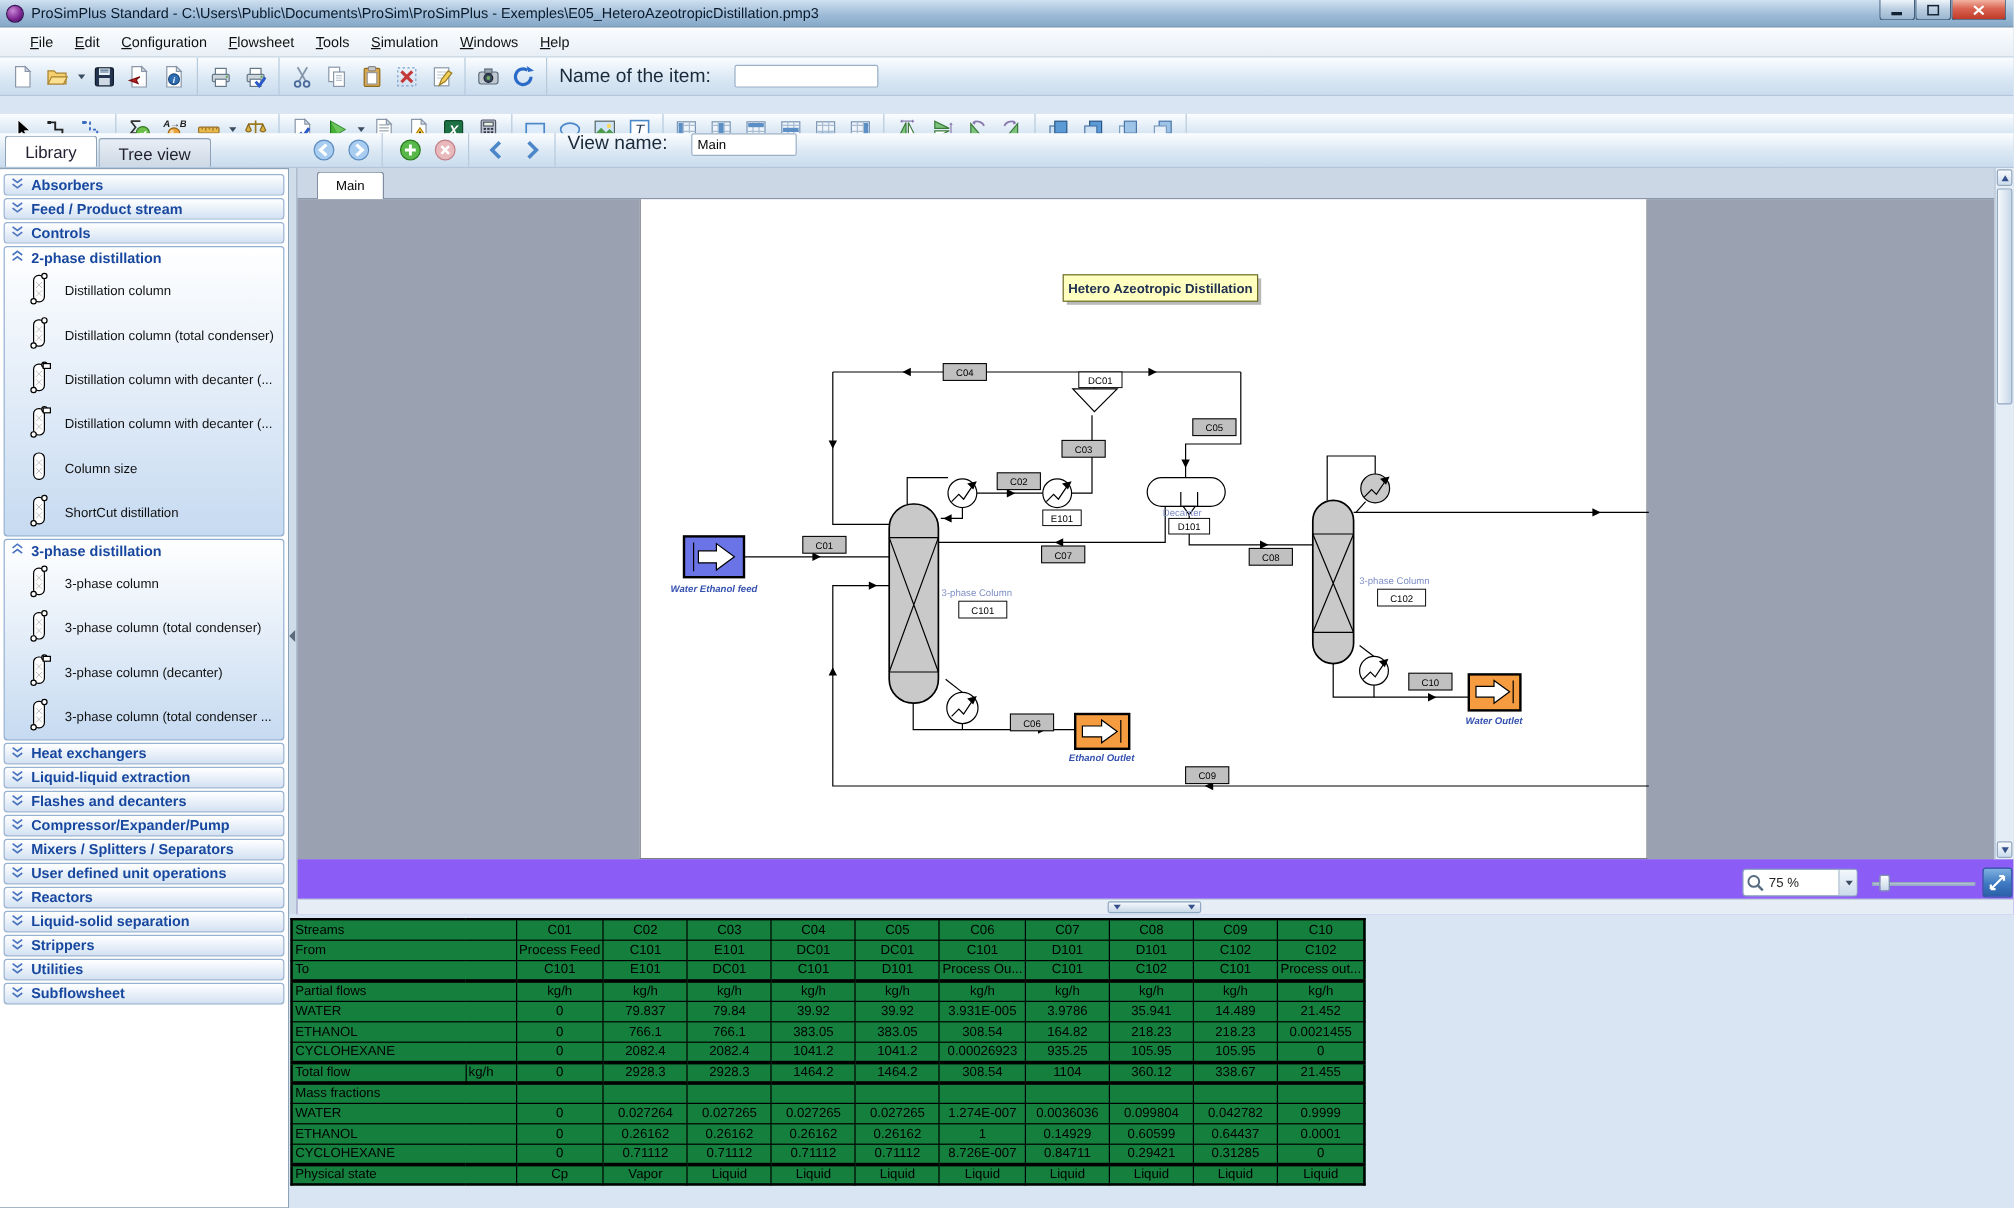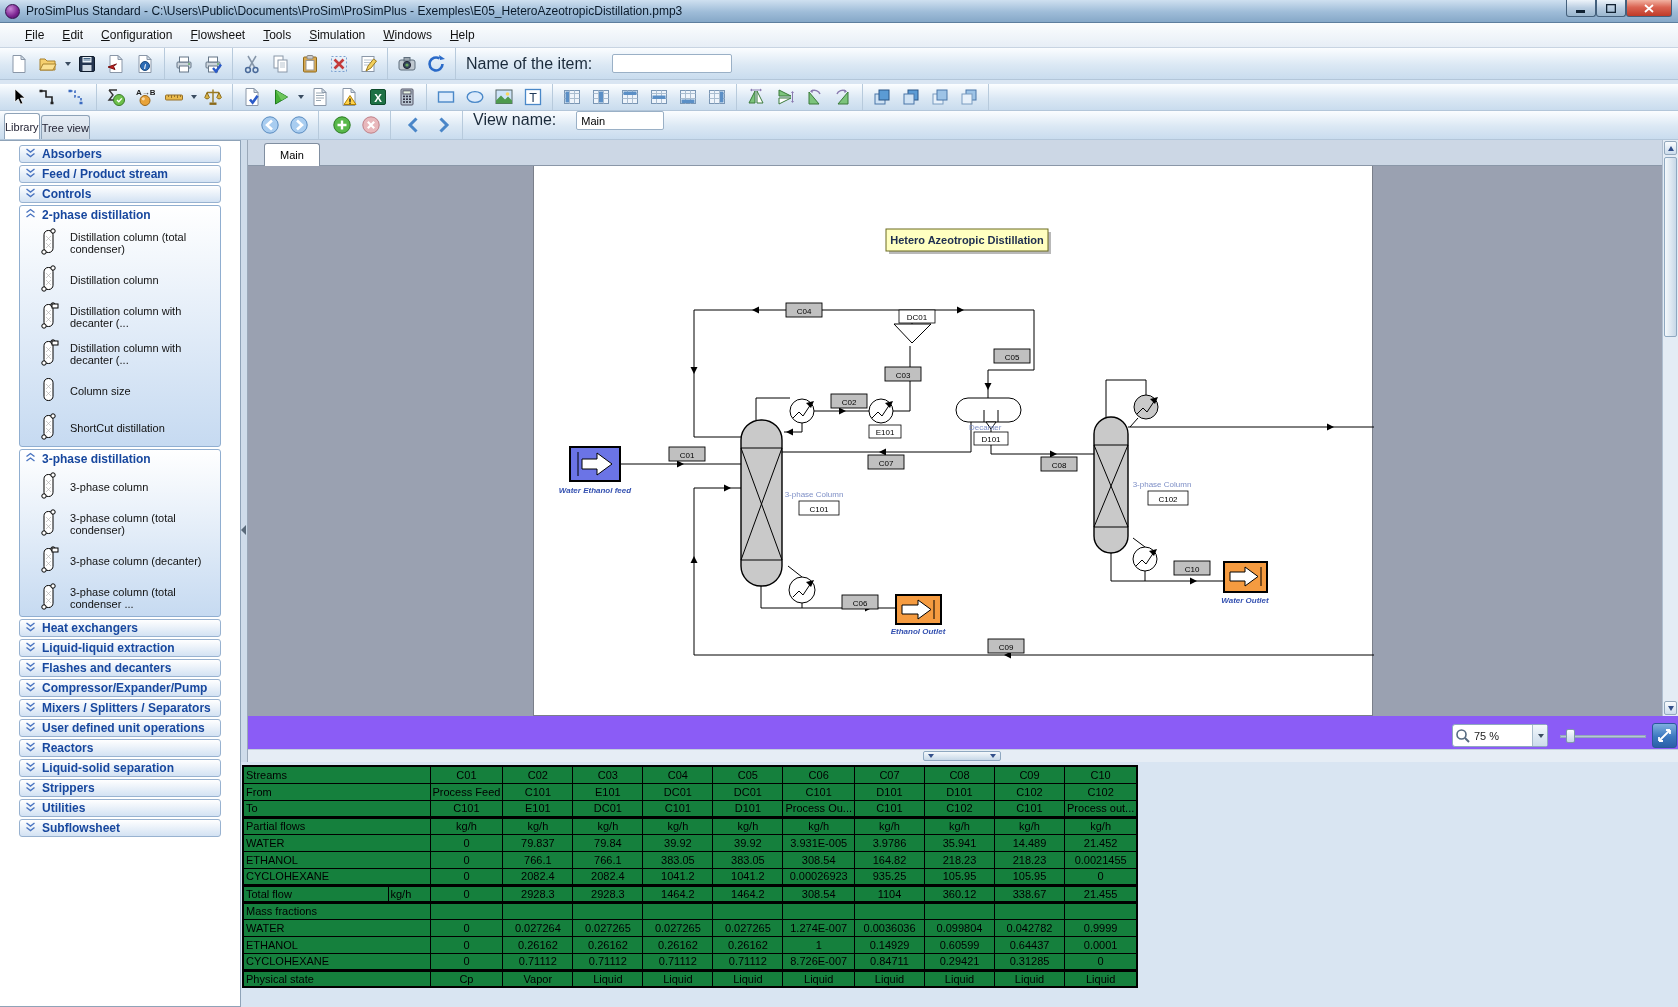--- a/index.html
+++ b/index.html
@@ -23,41 +23,41 @@
   .menubar { position:absolute; left:0; top:23px; right:0; height:25px;
     background:linear-gradient(#fbfdfe,#e7eef6); border-bottom:1px solid #c8d4e2;
     display:flex; align-items:center; padding-left:16px; }
   .menu-item { display:inline-block; padding:4px 9px; font-size:12px; color:#111; }
   .menu-item::first-letter { text-decoration:underline; }
 
   
   .tbar { position:absolute; left:0; right:0; display:flex; align-items:center;
     background:linear-gradient(#fdfeff,#dcc 0) , #fff; }
   .tb1 { top:48px; height:32px; }
-  .tb2 { top:84px; height:27px; }
+  .tb2 { top:95px; height:27px;font-style:italic; }
   .tb1,.tb2,.row3 { background:linear-gradient(#fbfdff,#dbe8f4 55%,#c9dcee); border-bottom:1px solid #b3c6d9; }
   .tbgroup { display:flex; align-items:center; gap:3px; padding:0 6px; height:100%;
     border-right:1px solid #b7cadc; }
   .tbtn { width:26px; height:26px; display:flex; align-items:center; justify-content:center; border-radius:2px; }
   .dd { width:0; height:0; border-left:3.5px solid transparent; border-right:3.5px solid transparent; border-top:4px solid #3a4c60; margin-left:1px; }
   .tb-label { font-size:16px; color:#1a2a3a; margin:0 20px 0 10px; }
   .tb-input { height:19px; border:1px solid #9ab0c6; border-radius:2px; background:#fff; font-size:11px; padding:0 4px; font-family:"Liberation Sans",sans-serif; }
 
   
   .row3 { position:absolute; top:111px; height:29px; left:0; right:0; display:flex; }
   .side-tabs { width:241px; display:flex; align-items:flex-end; padding-left:4px; gap:1px; }
-  .stab { height:24px; padding:0 0; display:flex; align-items:center; font-size:11px;
+  .stab { height:24px; padding:0 16px; display:flex; align-items:center; font-size:14px;
     border:1px solid #8fa3b8; border-bottom:none; border-radius:3px 3px 0 0; background:linear-gradient(#e8eef5,#cdd9e5); color:#223; }
   .stab.active { background:#fff; height:26px; font-weight:normal; }
   .nav-tools { display:flex; align-items:center; gap:4px; padding-left:10px; }
 
   
   .sidebar { position:absolute; left:0; top:140px; width:241px; bottom:0; background:#fff;
     border:1px solid #8fa3b8; border-left:none; overflow:hidden; }
-  .acc { padding:3px 18px; }
+  .acc { padding:3px 2px; }
   .acc-section { margin:1px 1px 2px 1px; border-radius:3px; }
   .acc-section.expanded { border:1px solid #8fachc; border:1px solid #90aed0; background:linear-gradient(180deg,#ffffff 0%,#c6daf1 100%); }
   .acc-header { height:18px; display:flex; align-items:center; gap:6px; padding:0 5px;
     border:1px solid #98b2d0; border-radius:3px; background:linear-gradient(#ffffff,#d3e2f3);
     color:#17479e; font-weight:bold; font-size:12px; }
   .acc-section.expanded > .acc-header { border:none; background:transparent; }
   .acc-item { height:37px; display:flex; align-items:center; gap:10px; padding-left:18px; font-size:11px; color:#111; }
   .chev { flex:0 0 auto; }
 
   .splitter { position:absolute; left:241px; top:140px; width:7px; height:622px;
@@ -688,30 +688,30 @@
             </svg></span>
           <span>2-phase distillation</span>
         </div>
         <div class="acc-item">
           <span><svg width="22" height="30" viewBox="0 0 22 30">
               <rect x="6" y="3.5" width="9" height="22" rx="4.2" fill="#fff" stroke="#000"></rect>
               <path d="M8 9l5 5M13 9l-5 5M8 16l5 5M13 16l-5 5" stroke="#aaa" stroke-width="0.6"></path>
               <circle cx="15" cy="4" r="2.2" fill="#fff" stroke="#000"></circle>
               <circle cx="6" cy="25" r="2.2" fill="#fff" stroke="#000"></circle>
             </svg></span>
-          <span>Distillation column (total condenser)</span>
+          <span>Distillation column</span>
         </div>
         <div class="acc-item">
           <span><svg width="22" height="30" viewBox="0 0 22 30">
               <rect x="6" y="3.5" width="9" height="22" rx="4.2" fill="#fff" stroke="#000"></rect>
               <path d="M8 9l5 5M13 9l-5 5M8 16l5 5M13 16l-5 5" stroke="#aaa" stroke-width="0.6"></path>
               <circle cx="15" cy="4" r="2.2" fill="#fff" stroke="#000"></circle>
               <circle cx="6" cy="25" r="2.2" fill="#fff" stroke="#000"></circle>
             </svg></span>
-          <span>Distillation column</span>
+          <span>Distillation column (total condenser)</span>
         </div>
         <div class="acc-item">
           <span><svg width="22" height="30" viewBox="0 0 22 30">
               <rect x="6" y="3.5" width="9" height="22" rx="4.2" fill="#fff" stroke="#000"></rect>
               <path d="M8 9l5 5M13 9l-5 5M8 16l5 5M13 16l-5 5" stroke="#aaa" stroke-width="0.6"></path>
               <circle cx="15" cy="4" r="2.2" fill="#fff" stroke="#000"></circle>
               <circle cx="6" cy="25" r="2.2" fill="#fff" stroke="#000"></circle>
               <rect x="14" y="3" width="6" height="4" fill="#fff" stroke="#000"></rect>
             </svg></span>
           <span>Distillation column with decanter (...</span>

